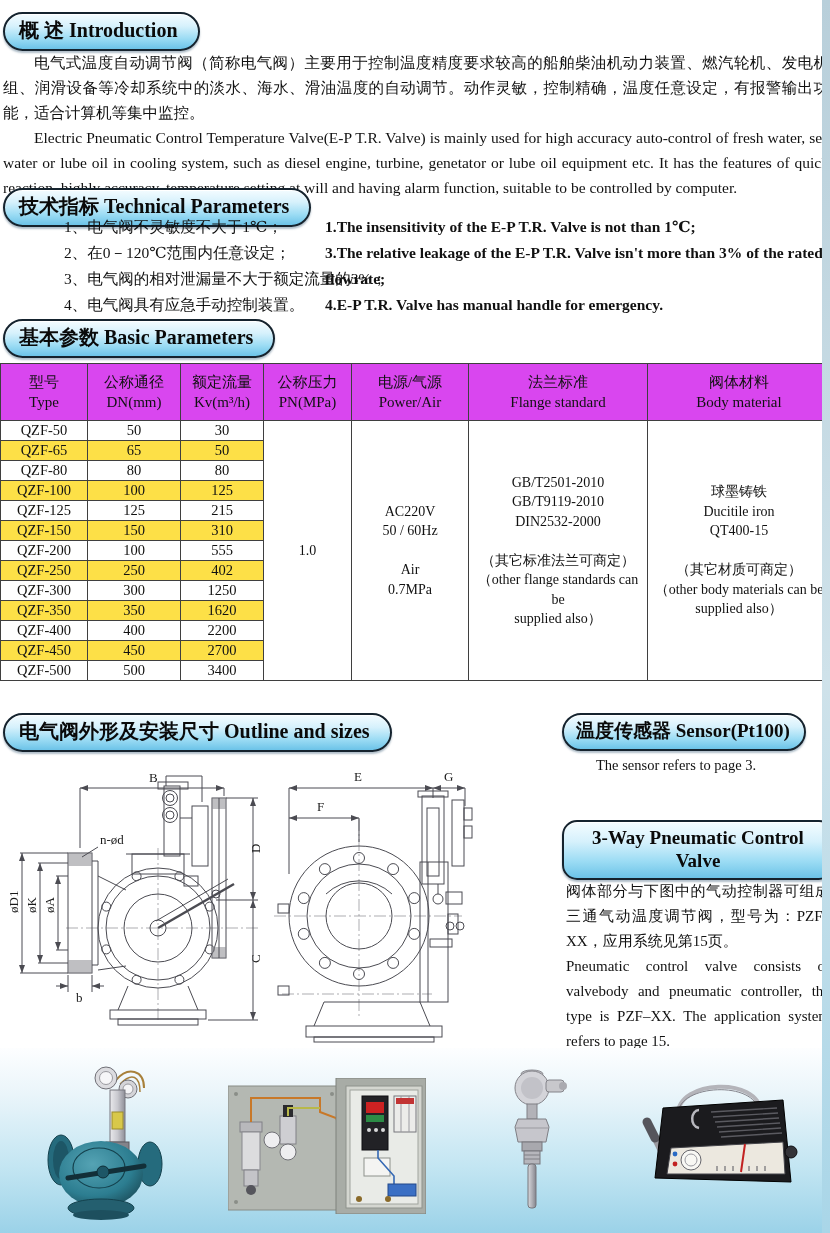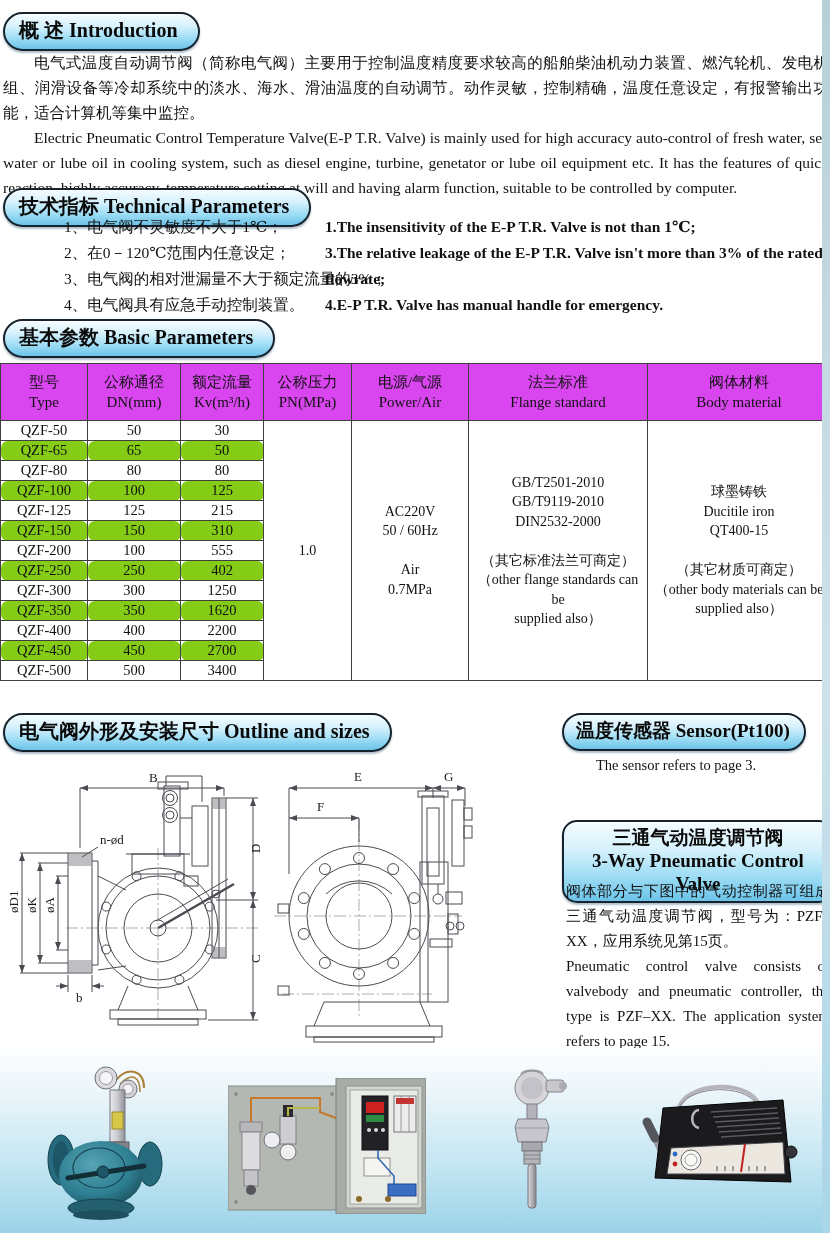--- a/index.html
+++ b/index.html
@@ -20,21 +20,21 @@
   .pill.twoline{white-space:normal;line-height:23px;border-radius:15px;padding:4px 12px 6px 12px;}
   #intro-text{position:absolute;left:3px;top:50px;width:826px;font-size:15.5px;line-height:25px;text-align:justify;}
   #intro-text p{margin:0;text-indent:2em;}
   .tp-col{position:absolute;top:214px;font-size:15.5px;line-height:26px;}
   #tech-params-zh{left:20px;margin-left:44px;}
   #tech-params-en{left:325px;font-weight:bold;}
   #params-table{position:absolute;top:363px;left:0;width:830px;border-collapse:collapse;table-layout:fixed;}
   #params-table th,#params-table td{border:1px solid #3f3f3f;text-align:center;overflow:hidden;}
   #params-table thead th{background:#d946ef;height:52px;font-weight:400;font-size:15px;line-height:20px;padding:2px 0;}
   #params-table tbody td{height:19px;font-size:14.5px;padding:0;}
-  #params-table tr.alt td{background:#84cc16;border-radius:7px;}
+  #params-table tr.alt td{background:#fde047;}
   #params-table td.merged{background:#ffffff;white-space:pre-line;font-size:14px;line-height:19.5px;vertical-align:middle;padding:0 3px;}
   #sensor-note{position:absolute;left:566px;top:755px;width:262px;font-size:14.5px;line-height:20px;}
   #sensor-note .en{padding-left:30px;}
   #threeway-text{position:absolute;left:566px;top:879px;width:264px;font-size:15px;line-height:25px;text-align:justify;}
   #threeway-text p{margin:0;}
   #photo-strip{
     position:absolute;left:0;top:1048px;width:830px;height:185px;
     background:linear-gradient(180deg,#fdfeff 0%,#eaf5fa 25%,#c2e5f2 65%,#9bd2e8 100%);
   }
   #edge-strip{
@@ -207,21 +207,20 @@
 
 <div class="pill" style="left:3px;top:713px;">电气阀外形及安装尺寸 Outline and sizes</div>
 
 <div class="pill small" style="left:562px;top:713px;">温度传感器 Sensor(Pt100)</div>
 
 <div id="sensor-note">
   <div class="en">The sensor refers to page 3.</div>
 </div>
 
 <div class="pill small twoline" style="left:562px;top:820px;width:244px;">
-  <div>三通气动温度调节阀</div>
   <div>3-Way Pneumatic Control Valve</div>
 </div>
 
 <div id="threeway-text">
   <p>阀体部分与下图中的气动控制器可组成三通气动温度调节阀，型号为：PZF–XX，应用系统见第15页。</p>
   <p>Pneumatic control valve consists of valvebody and pneumatic controller, the type is PZF–XX. The application system refers to page 15.</p>
 </div>
 
 <svg style="left:6px;top:758px;" width="260" height="295" viewBox="0 0 260 295">
   <defs>

